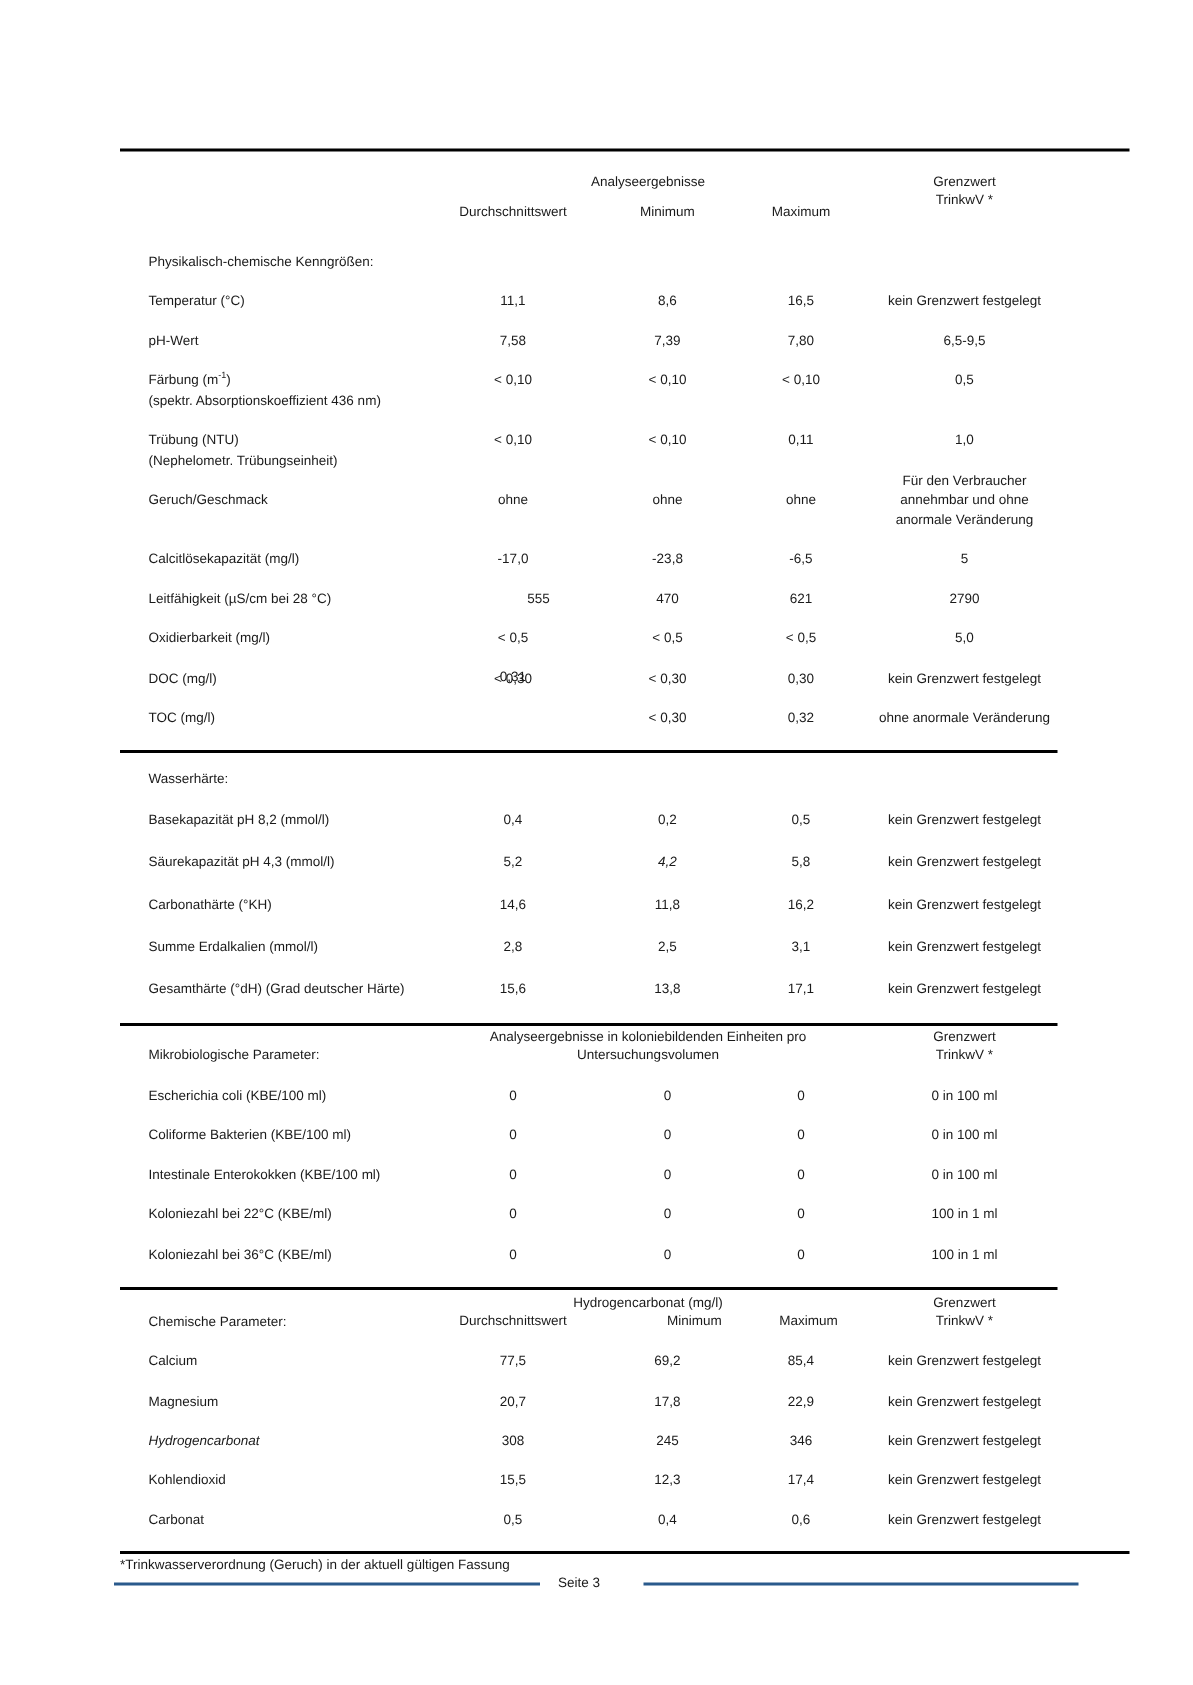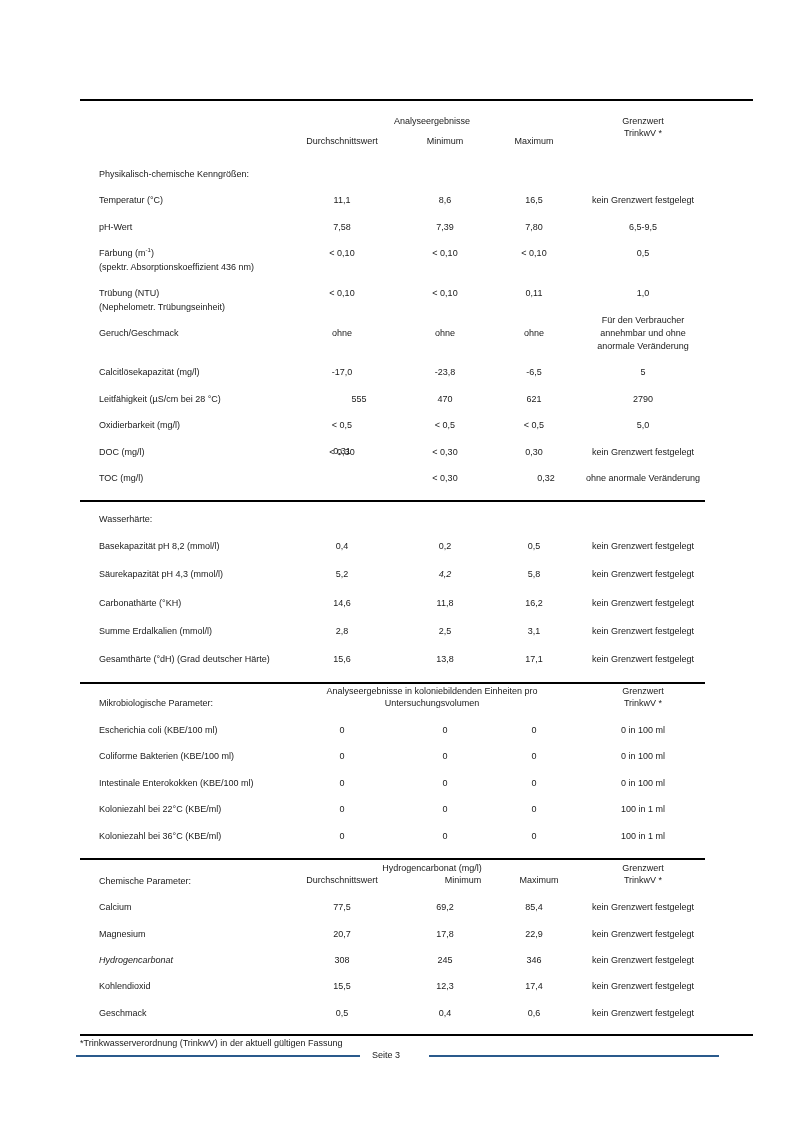--- a/index.html
+++ b/index.html
@@ -89,21 +89,21 @@
   <div class="abs" style="left:99px; top:447px;">DOC (mg/l)</div>
   <div class="abs ctr" style="left:342px; top:447px;">&lt; 0,30</div>
   <div class="abs ctr" style="left:445px; top:447px;">&lt; 0,30</div>
   <div class="abs ctr" style="left:534px; top:447px;">0,30</div>
   <div class="abs ctr" style="left:643px; top:447px;">kein Grenzwert festgelegt</div>
 </div>
 <div>
   <div class="abs" style="left:99px; top:473px;">TOC (mg/l)</div>
   <div class="abs ctr" style="left:342px; top:446px;">0,31</div>
   <div class="abs ctr" style="left:445px; top:473px;">&lt; 0,30</div>
-  <div class="abs ctr" style="left:534px; top:473px;margin-left:12px;">0,32</div>
+  <div class="abs ctr" style="left:534px; top:473px;">0,32</div>
   <div class="abs ctr" style="left:643px; top:473px;">ohne anormale Veränderung</div>
 </div>
 
 <div class="rule" style="left:80px; top:500px; width:625px;"></div>
 
 <div class="abs" style="left:99px; top:514px;">Wasserhärte:</div>
 
 <div>
   <div class="abs" style="left:99px; top:541px;">Basekapazität pH 8,2 (mmol/l)</div>
   <div class="abs ctr" style="left:342px; top:541px;">0,4</div>
@@ -216,25 +216,25 @@
   <div class="abs ctr" style="left:643px; top:955px;">kein Grenzwert festgelegt</div>
 </div>
 <div>
   <div class="abs" style="left:99px; top:981px;">Kohlendioxid</div>
   <div class="abs ctr" style="left:342px; top:981px;">15,5</div>
   <div class="abs ctr" style="left:445px; top:981px;">12,3</div>
   <div class="abs ctr" style="left:534px; top:981px;">17,4</div>
   <div class="abs ctr" style="left:643px; top:981px;">kein Grenzwert festgelegt</div>
 </div>
 <div>
-  <div class="abs" style="left:99px; top:1008px;">Geschmack</div>
+  <div class="abs" style="left:99px; top:1008px;">Carbonat</div>
   <div class="abs ctr" style="left:342px; top:1008px;">0,5</div>
   <div class="abs ctr" style="left:445px; top:1008px;">0,4</div>
   <div class="abs ctr" style="left:534px; top:1008px;">0,6</div>
   <div class="abs ctr" style="left:643px; top:1008px;">kein Grenzwert festgelegt</div>
 </div>
 
 <div class="rule" style="left:80px; top:1034px; width:673px;"></div>
-<div class="abs" style="left:80px; top:1038px;">*Trinkwasserverordnung (TrinkwV) in der aktuell gültigen Fassung</div>
+<div class="abs" style="left:80px; top:1038px;">*Trinkwasserverordnung (Geruch) in der aktuell gültigen Fassung</div>
 
 <div class="blue" style="left:76px; top:1055px; width:284px;"></div>
 <div class="abs" style="left:372px; top:1050px;">Seite 3</div>
 <div class="blue" style="left:429px; top:1055px; width:290px;"></div>
 
 </body></html>

